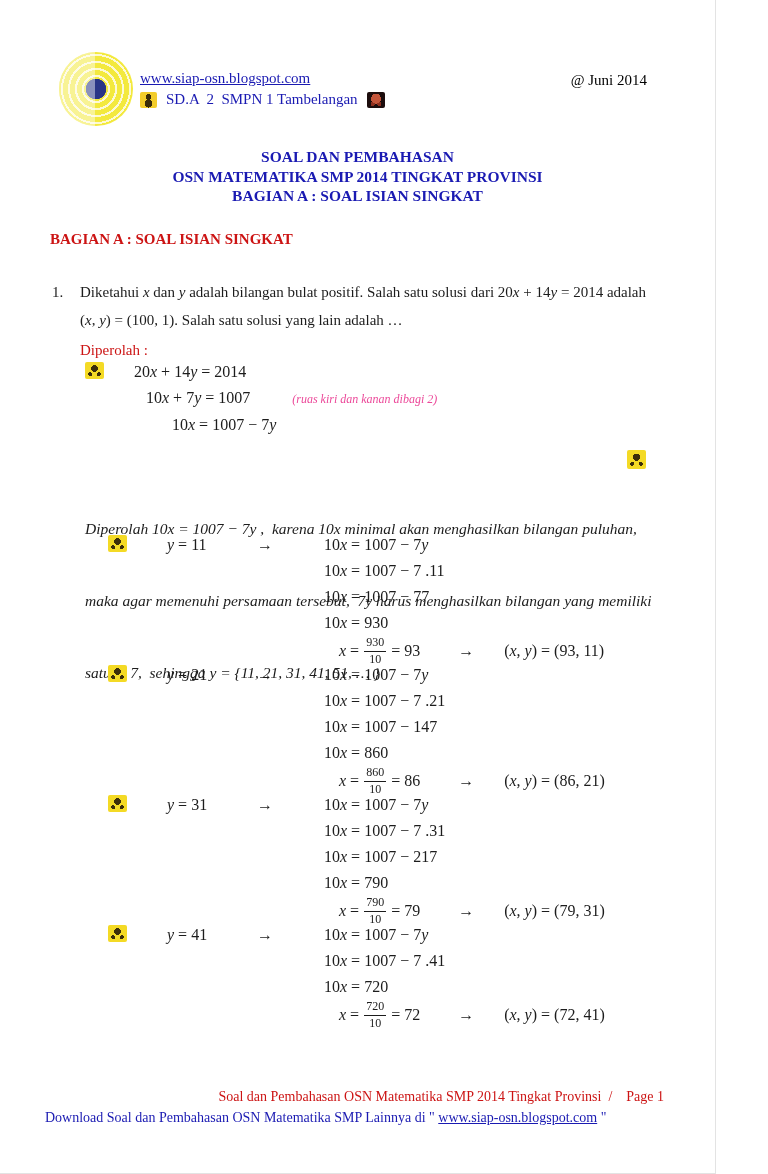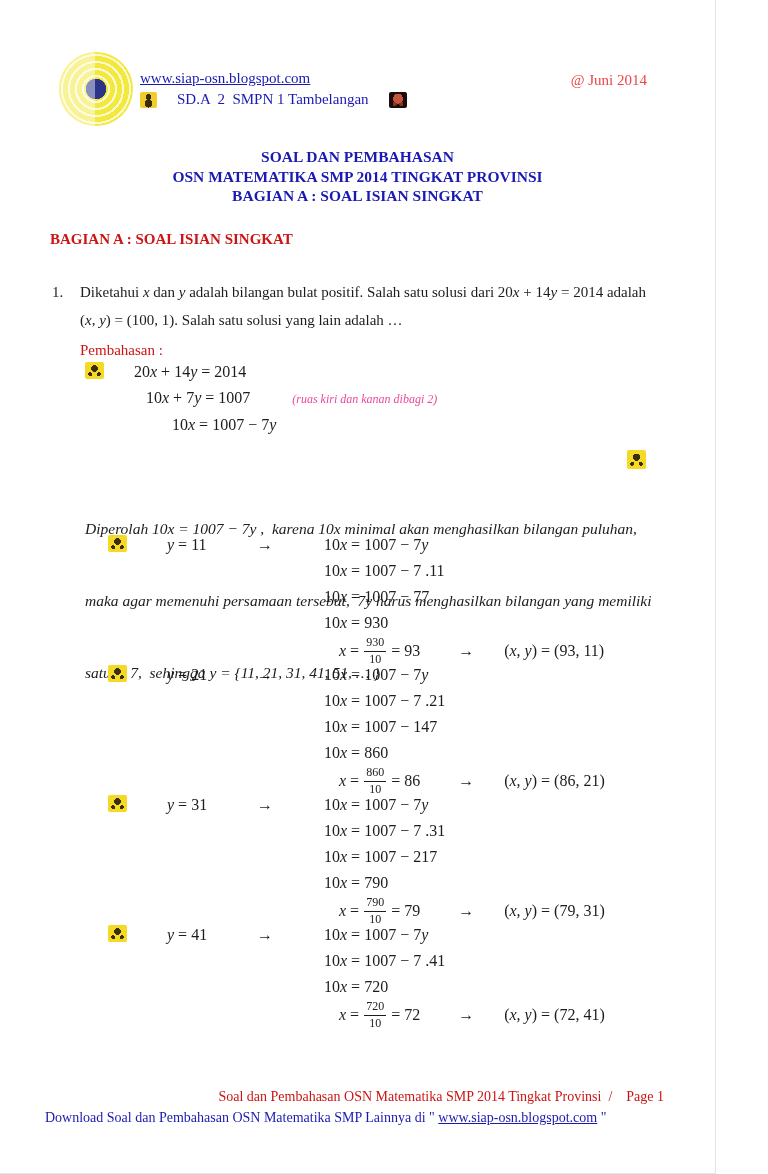--- a/index.html
+++ b/index.html
@@ -13,33 +13,33 @@
   .logo {
     position:absolute; left:59px; top:52px; width:74px; height:74px; border-radius:50%;
     background:
       radial-gradient(circle, #2a3587 0 10px, rgba(255,255,255,0) 10.5px),
       repeating-radial-gradient(circle, #f3e93d 0 5px, #fdf9d4 5px 7px);
   }
   .logo::after { content:""; position:absolute; inset:0; border-radius:50%;
     background:linear-gradient(90deg, rgba(255,255,255,0.45) 0 48%, rgba(255,255,255,0) 48%); }
   .header-text { position:absolute; left:140px; top:70px; font-size:15px; }
   .site-link { color:#1a1ab2; text-decoration:underline; cursor:pointer; }
-  .school-line { margin-top:4px; display:flex; align-items:center; gap:20px; color:#1a1ab2; white-space:pre; }
+  .school-line { margin-top:4px; display:flex; align-items:center; gap:9px; color:#1a1ab2; white-space:pre; }
   .crest { display:inline-block; width:17px; height:16px; border-radius:2px;
     background:
       radial-gradient(circle at 50% 32%, #3a2c08 0 3px, rgba(0,0,0,0) 3px),
       radial-gradient(circle at 50% 72%, #3a2c08 0 4px, rgba(0,0,0,0) 4px),
       #f2cc2a; }
   .demon { display:inline-block; width:18px; height:16px; border-radius:2px;
     background:
       radial-gradient(circle at 50% 42%, #c4553a 0 5px, rgba(0,0,0,0) 5px),
       radial-gradient(circle at 32% 75%, #8d2f1e 0 2px, rgba(0,0,0,0) 2px),
       radial-gradient(circle at 68% 75%, #8d2f1e 0 2px, rgba(0,0,0,0) 2px),
       #1c0d0d; }
-  .date { position:absolute; right:68px; top:72px; font-size:15px; color:#ef4444; }
+  .date { position:absolute; right:68px; top:72px; font-size:15px; color:#000000; }
   
   .title-block { position:absolute; left:0; top:147px; width:100%; text-align:center;
     color:#1a1ab2; font-weight:bold; font-size:15.5px; line-height:19.5px; }
   .section-heading { position:absolute; left:50px; top:231px; color:#cc1414; font-weight:bold; font-size:15px; }
   
   .problem { position:absolute; left:52px; top:278px; display:flex; font-size:15px; line-height:28px; }
   .problem .num { width:28px; }
   
   .pembahasan { position:absolute; left:80px; top:342px; color:#cc1414; font-size:15px; }
   .bullet { display:inline-block; width:19px; height:17px; border-radius:2px; flex:0 0 19px;
@@ -99,21 +99,21 @@
   <div class="section-heading">BAGIAN A : SOAL ISIAN SINGKAT</div>
 
   <div class="problem">
     <div class="num">1.</div>
     <div>
       <div class="math">Diketahui <i>x</i> dan <i>y</i> adalah bilangan bulat positif. Salah satu solusi dari 20<i>x</i> + 14<i>y</i> = 2014 adalah</div>
       <div class="math">(<i>x</i>, <i>y</i>) = (100, 1). Salah satu solusi yang lain adalah …</div>
     </div>
   </div>
 
-  <div class="pembahasan">Pembahasan :</div>
+  <div class="pembahasan">Diperolah :</div>
 
   <div class="work">
     <span class="bullet"></span>
     <div class="eqcol">
       <div class="math">20<i>x</i> + 14<i>y</i> = 2014</div>
       <div class="eq2row">
         <span class="math">10<i>x</i> + 7<i>y</i> = 1007</span><span class="note">(ruas kiri dan kanan dibagi 2)</span>
       </div>
       <div class="eq3 math">10<i>x</i> = 1007 − 7<i>y</i></div>
     </div>

